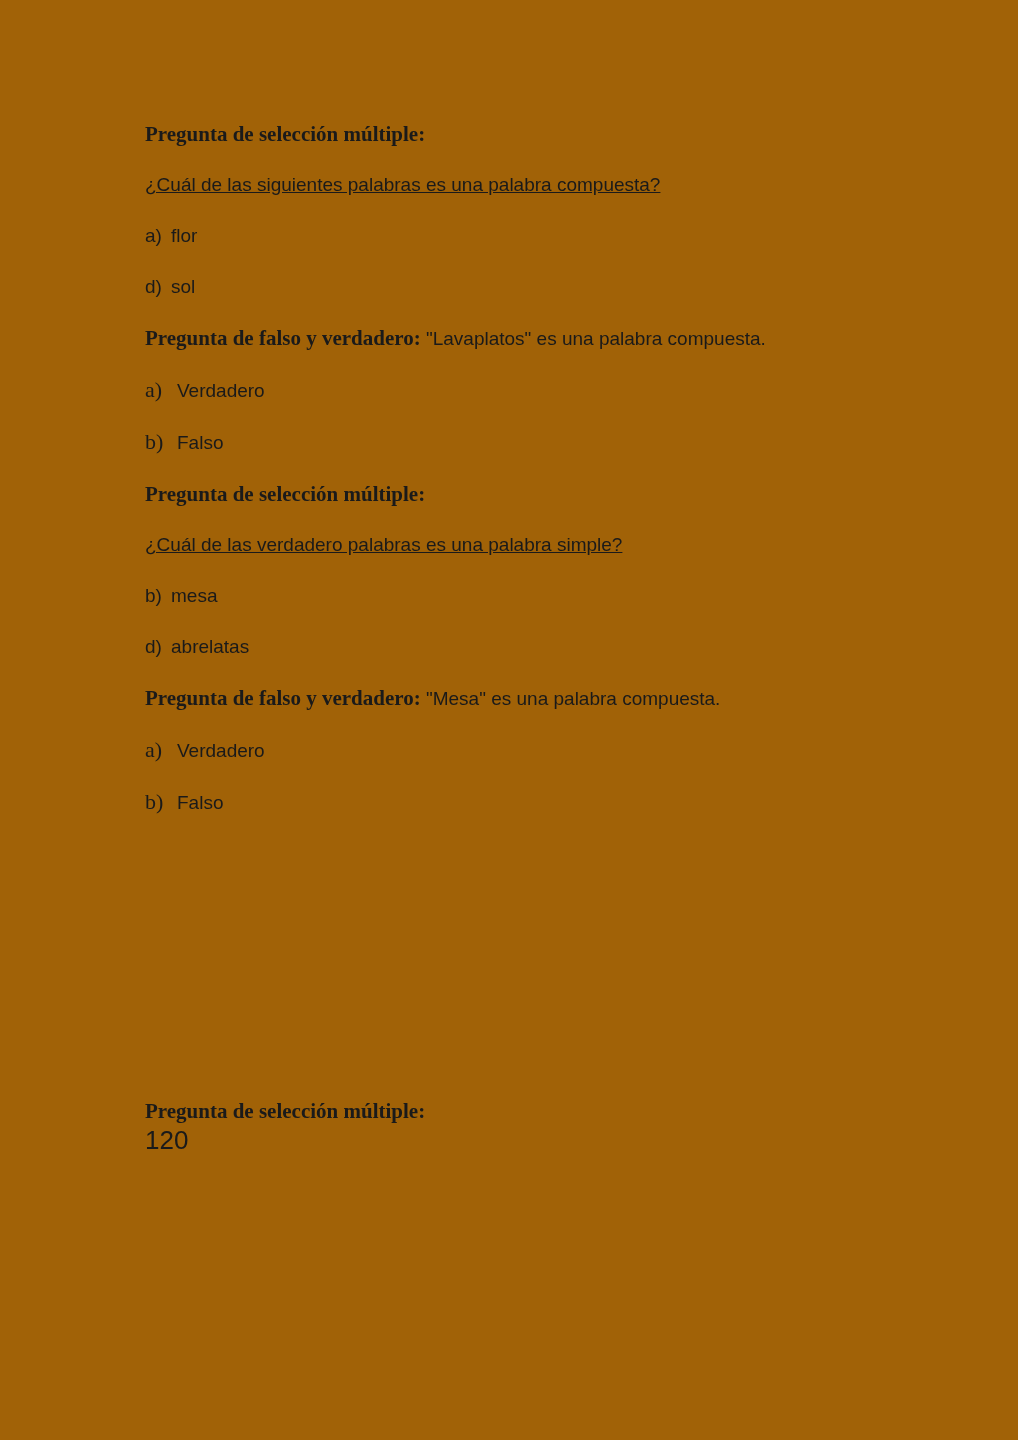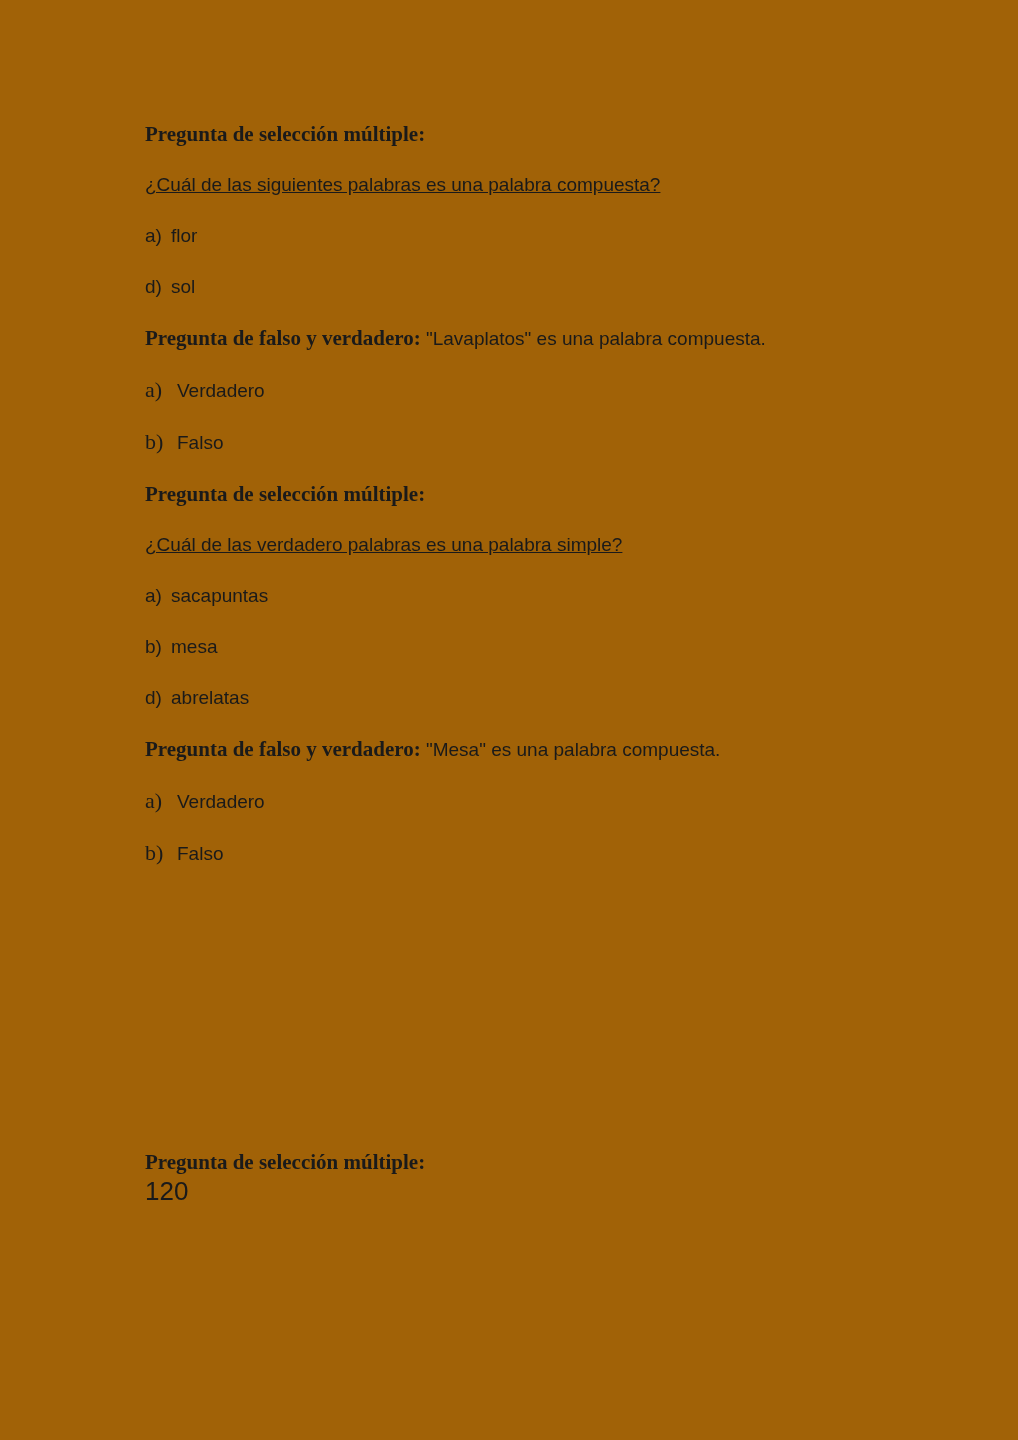--- a/index.html
+++ b/index.html
@@ -77,21 +77,20 @@
   <p class="prompt">¿Cuál de las siguientes palabras es una palabra compuesta?</p>
   <p class="option"><span class="letter">a)</span><span>flor</span></p>
   <p class="option"><span class="letter">d)</span><span>sol</span></p>
 
   <p class="heading"><span>Pregunta de falso y verdadero:</span> <span class="statement">"Lavaplatos" es una palabra compuesta.</span></p>
   <p class="option tf"><span class="letter">a)</span><span>Verdadero</span></p>
   <p class="option tf"><span class="letter">b)</span><span>Falso</span></p>
 
   <p class="heading">Pregunta de selección múltiple:</p>
   <p class="prompt">¿Cuál de las verdadero palabras es una palabra simple?</p>
-  <p class="option"><span class="letter">a)</span><span>sacapuntas</span></p>
   <p class="option"><span class="letter">b)</span><span>mesa</span></p>
   <p class="option"><span class="letter">d)</span><span>abrelatas</span></p>
 
   <p class="heading"><span>Pregunta de falso y verdadero:</span> <span class="statement">"Mesa" es una palabra compuesta.</span></p>
   <p class="option tf"><span class="letter">a)</span><span>Verdadero</span></p>
   <p class="option tf"><span class="letter">b)</span><span>Falso</span></p>
 
   <div class="spacer"></div>
 
   <p class="heading last">Pregunta de selección múltiple:</p>

